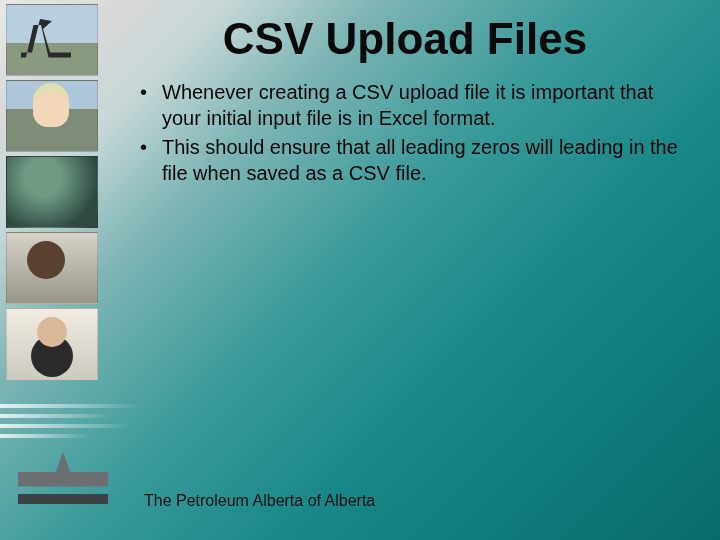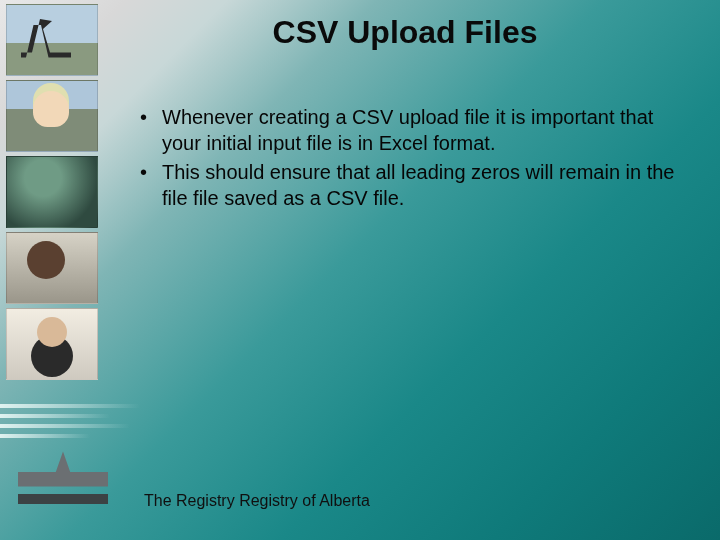--- a/index.html
+++ b/index.html
@@ -97,34 +97,33 @@
   }
   .title {
     position: absolute;
     top: 14px;
     left: 120px;
     right: 30px;
     text-align: center;
     z-index: 3;
   }
   .title h1 {
-    font-size: 32px;
+    font-size: 44px;
     font-weight: 700;
     color: #0a0a0a;
   }
   .content {
     position: absolute;
     top: 80px;
     left: 140px;
     right: 40px;
     z-index: 3;
   }
   .content ul {
     list-style: none;
-    margin-top: 25px;
   }
   .content li {
     position: relative;
     padding-left: 22px;
     font-size: 20px;
     line-height: 1.28;
     color: #060606;
     font-weight: 700;
     margin-bottom: 4px;
   }
@@ -169,17 +168,17 @@
   <div class="base"></div>
 </div>
 
 <div class="title">
   <h1>CSV Upload Files</h1>
 </div>
 
 <div class="content">
   <ul>
     <li class="plain">Whenever creating a CSV upload file it is important that your initial input file is in Excel format.</li>
-    <li class="plain">This should ensure that all leading zeros will remain in the file file saved as a CSV file.</li>
+    <li class="plain">This should ensure that all leading zeros will leading in the file when saved as a CSV file.</li>
   </ul>
 </div>
 
-<div class="footer">The Registry Registry of Alberta</div>
+<div class="footer">The Petroleum Alberta of Alberta</div>
 
 </body></html>

